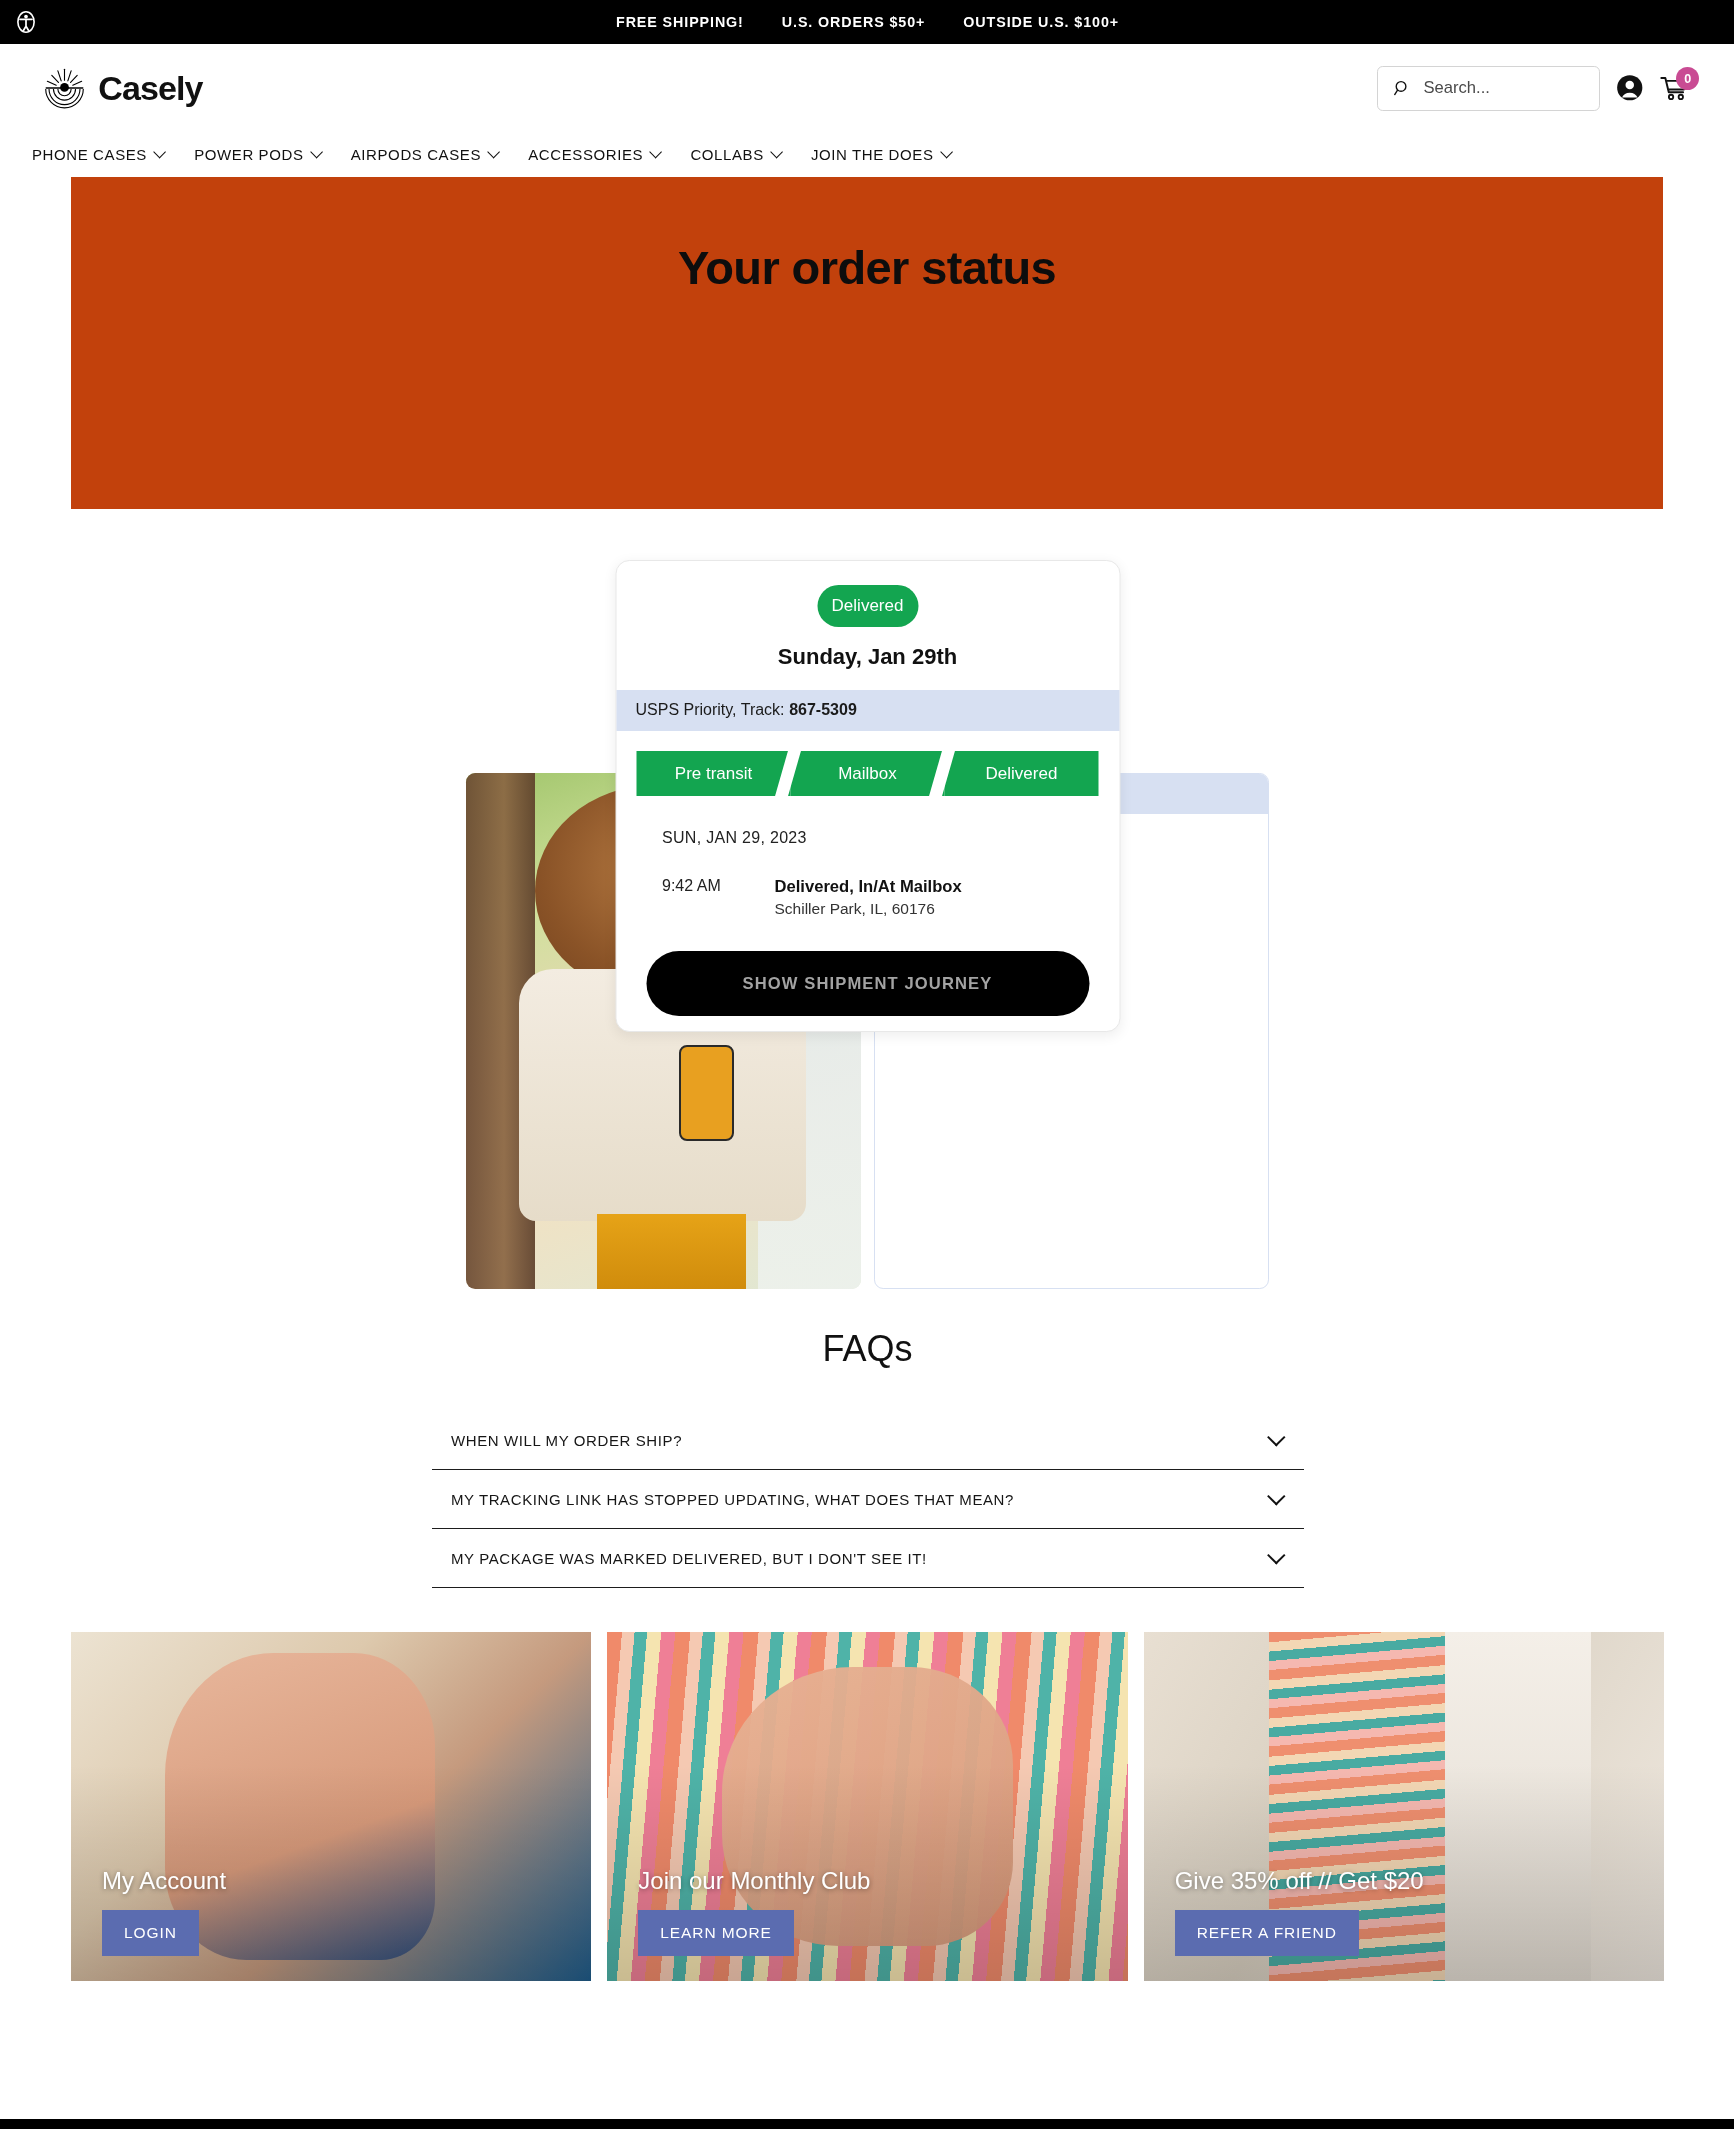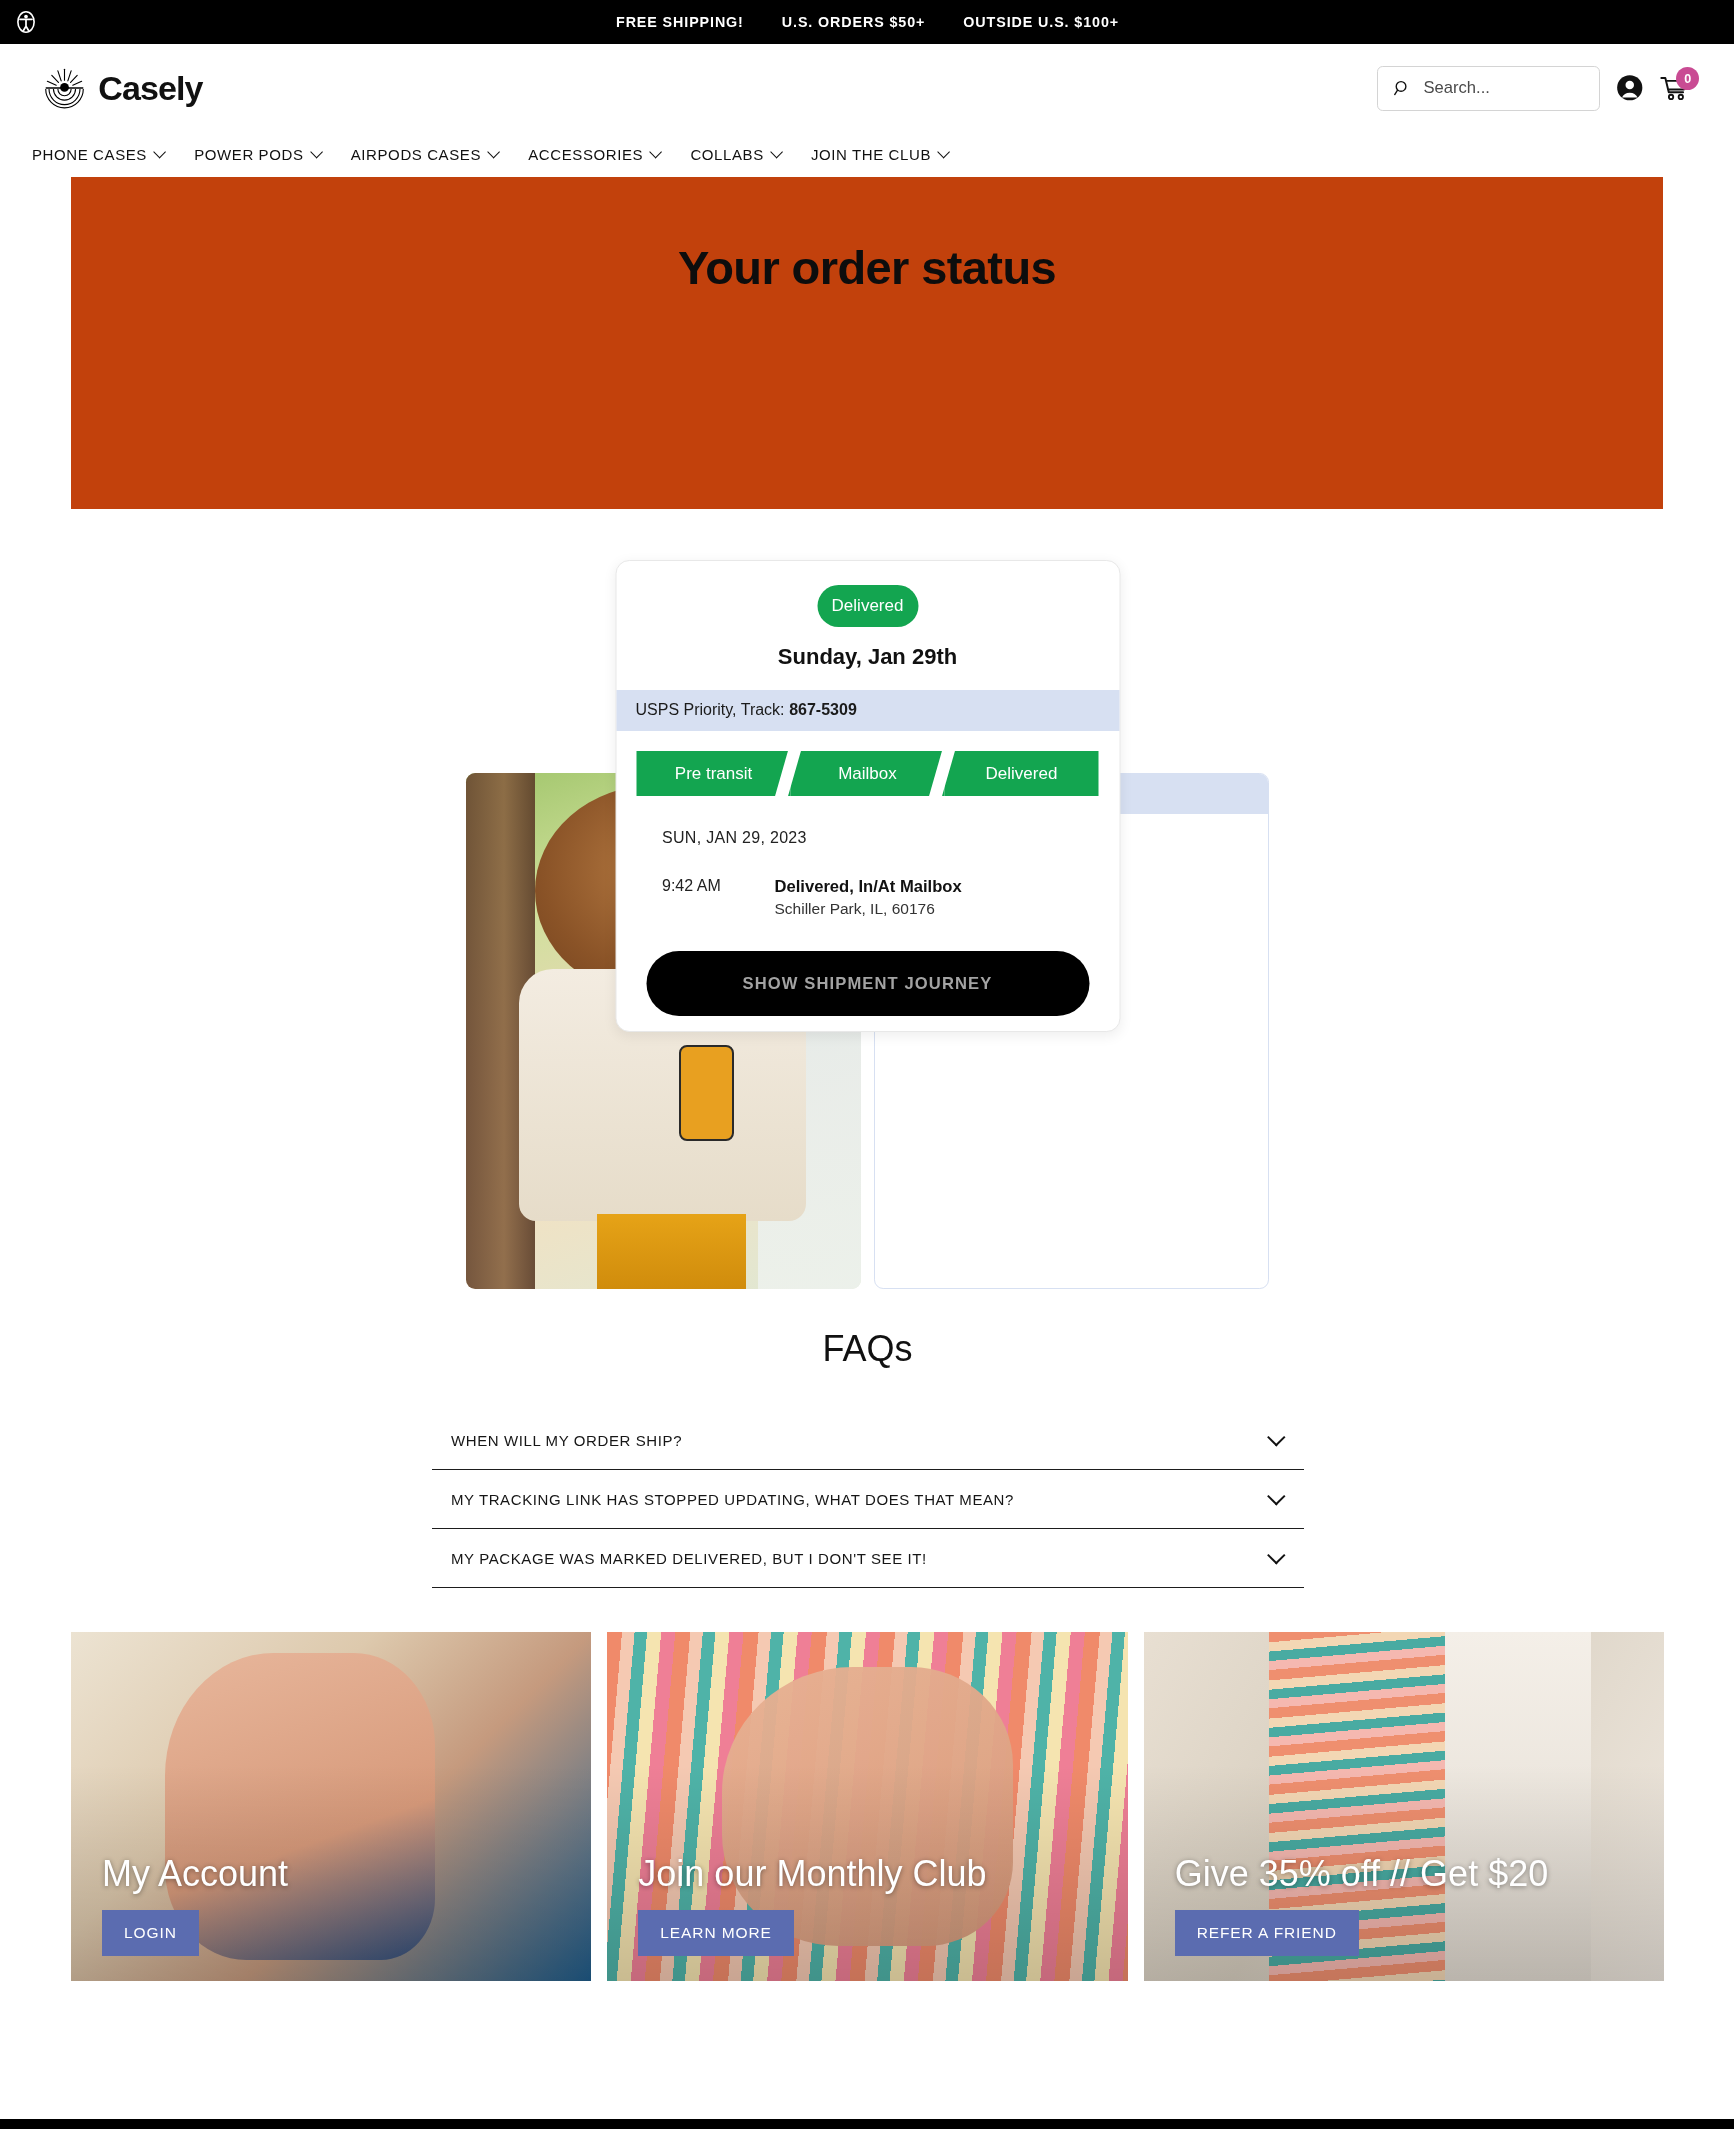--- a/index.html
+++ b/index.html
@@ -410,21 +410,21 @@
     z-index: 2;
   }
   .promo-inner {
     position: absolute;
     left: 31px;
     bottom: 25px;
     z-index: 3;
   }
   .promo-title {
     color: #fff;
-    font-size: 36px;
+    font-size: 24px;
     font-weight: 400;
     text-shadow: 0 1.1px 5.7px rgba(0,0,0,.42);
     margin-bottom: 15px;
   }
   .promo-btn {
     background: #5b6cb0;
     color: #fff;
     border: 0;
     height: 46px;
     padding: 0 22px;
@@ -527,21 +527,21 @@
   </div>
   <div class="nav-item">
     <span class="label">ACCESSORIES</span>
     <i class="chev"></i>
   </div>
   <div class="nav-item">
     <span class="label">COLLABS</span>
     <i class="chev"></i>
   </div>
   <div class="nav-item">
-    <span class="label">JOIN THE CLUB</span>
+    <span class="label">JOIN THE DOES</span>
     <i class="chev"></i>
   </div>
 </div>
 
 <div style="position:relative;">
   <div class="hero">
     <div class="hero-title">Your order status</div>
   </div>
 
   <div class="track-card">

